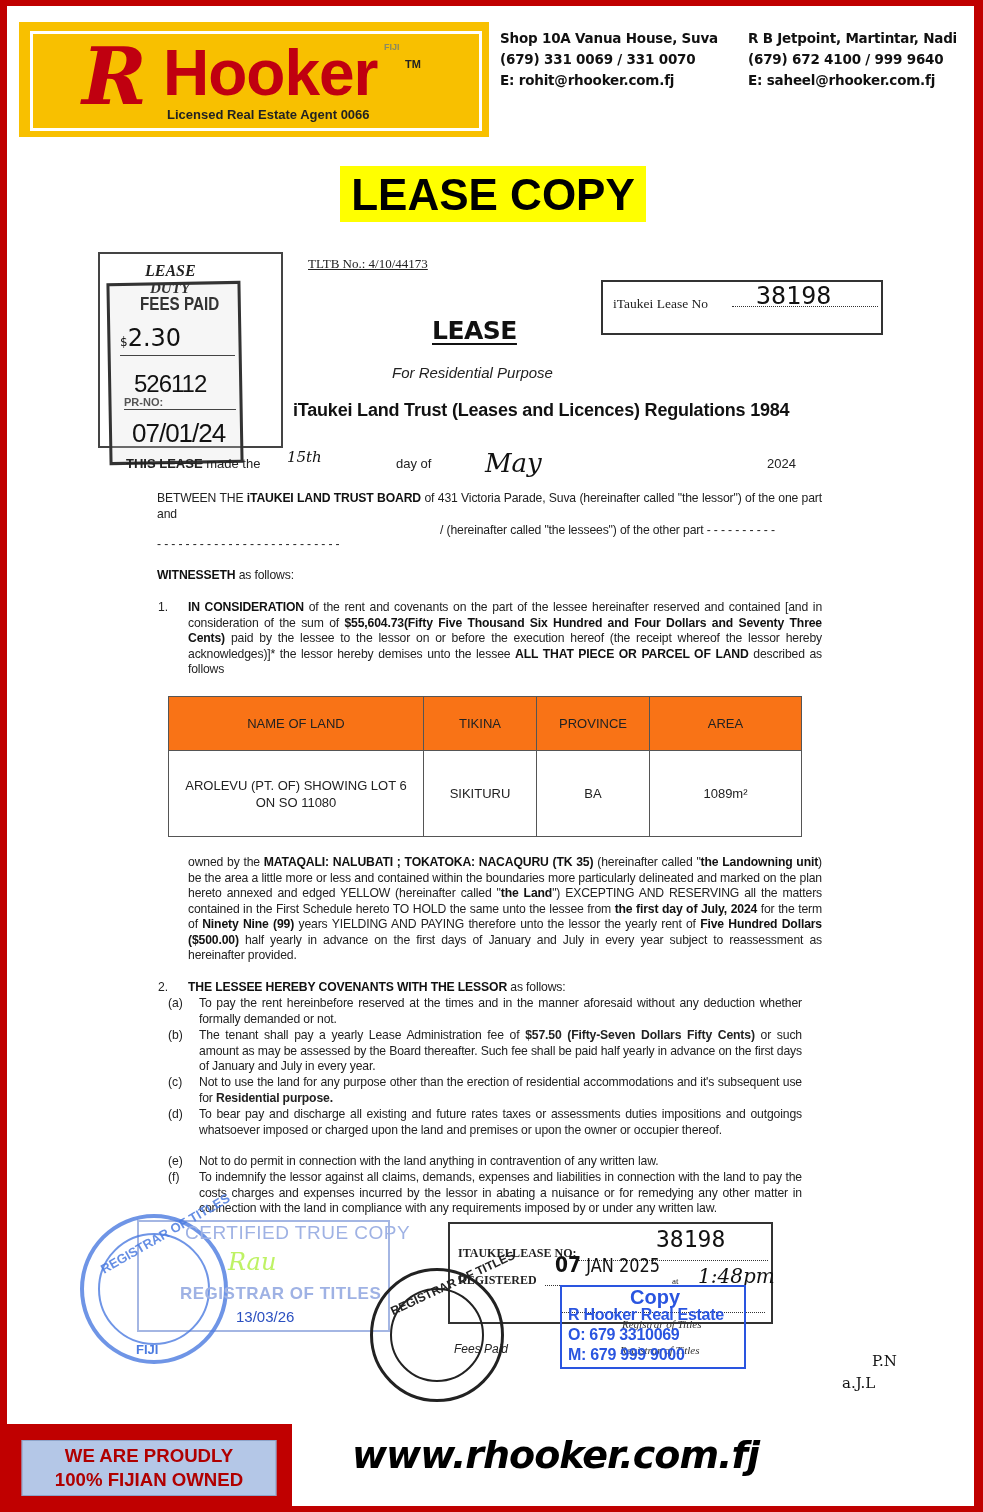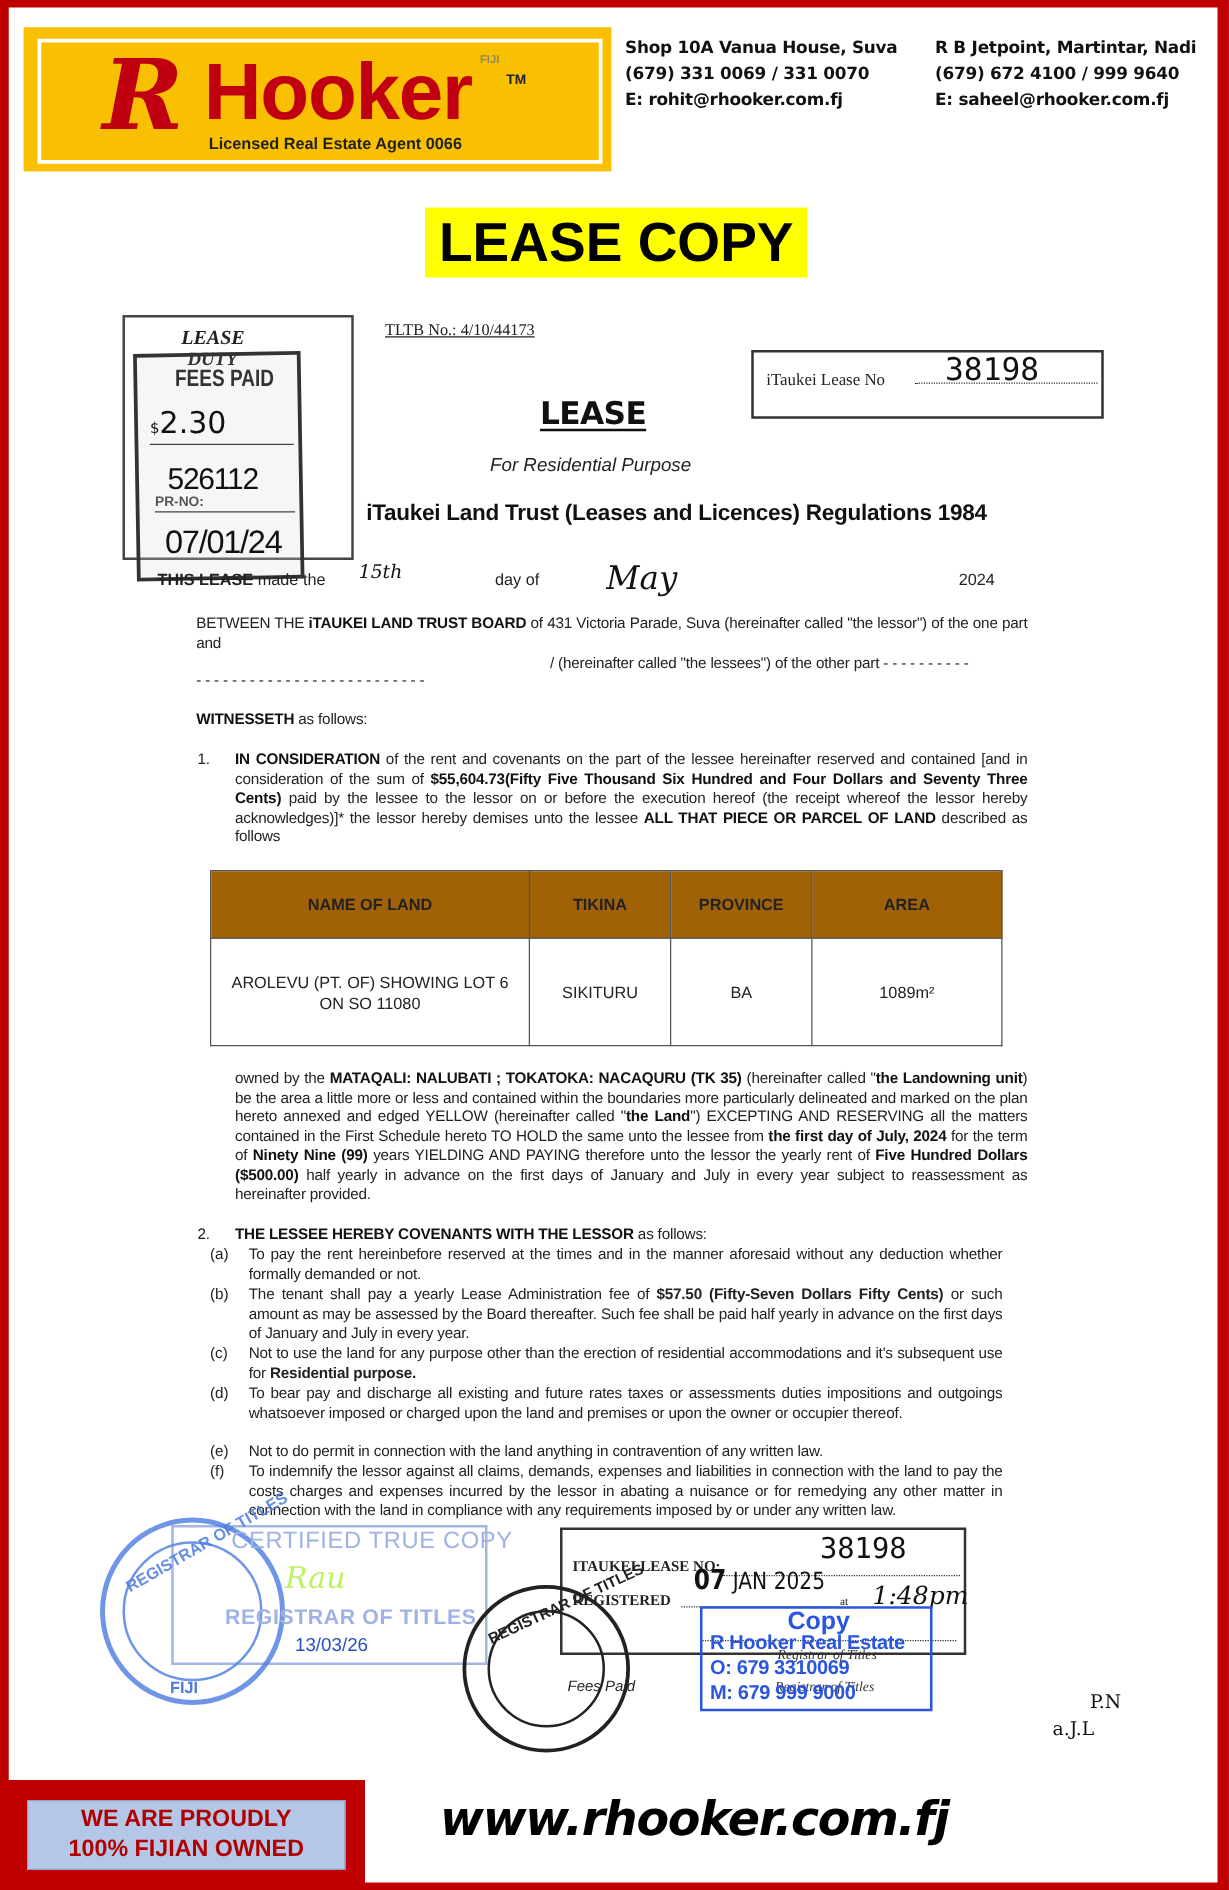--- a/index.html
+++ b/index.html
@@ -53,21 +53,21 @@
   .made-line { position: absolute; top: 456px; font-size: 13px; color: #222; }
   .made-line b { text-decoration: line-through; }
   .hand { font-family: "DejaVu Serif", serif; font-style: italic; color: #111; }
   .made-day { position: absolute; left: 287px; top: 448px; font-size: 15px; }
   .made-month { position: absolute; left: 485px; top: 448px; font-size: 26px; }
 
   .para { position: absolute; font-size: 12.2px; line-height: 15.5px; color: #222; text-align: justify; letter-spacing: -0.15px; margin-left: 20px; }
   .para b { color: #111; }
 
   .land-table { position: absolute; left: 168px; top: 696px; width: 634px; height: 141px; border-collapse: collapse; font-size: 13px; color: #222; }
-  .land-table th { background: #a16207; height: 54px; font-weight: bold; border: 1.5px solid #555; }
+  .land-table th { background: #f97316; height: 54px; font-weight: normal; border: 1.5px solid #555; }
   .land-table td { text-align: center; border: 1.5px solid #555; font-size: 13px; line-height: 17px; }
 
   .cov-item { position: absolute; font-size: 12.2px; line-height: 15.5px; color: #222; text-align: justify; letter-spacing: -0.15px; }
   .cov-letter { position: absolute; font-size: 12.2px; color: #222; }
 
   
   .seal-blue { position: absolute; left: 80px; top: 1214px; width: 148px; height: 150px; border-radius: 50%; border: 4px solid #4b7be0; opacity: 0.8; }
   .seal-blue-inner { position: absolute; left: 98px; top: 1233px; width: 112px; height: 112px; border-radius: 50%; border: 2px solid #4b7be0; opacity: 0.8; }
   .seal-blue-text { position: absolute; font-size: 13px; font-weight: bold; color: #4b7be0; opacity: 0.85; }
   .certified-box { position: absolute; left: 137px; top: 1220px; width: 253px; height: 112px; border: 2px solid #9aaee0; opacity: 0.9; }

